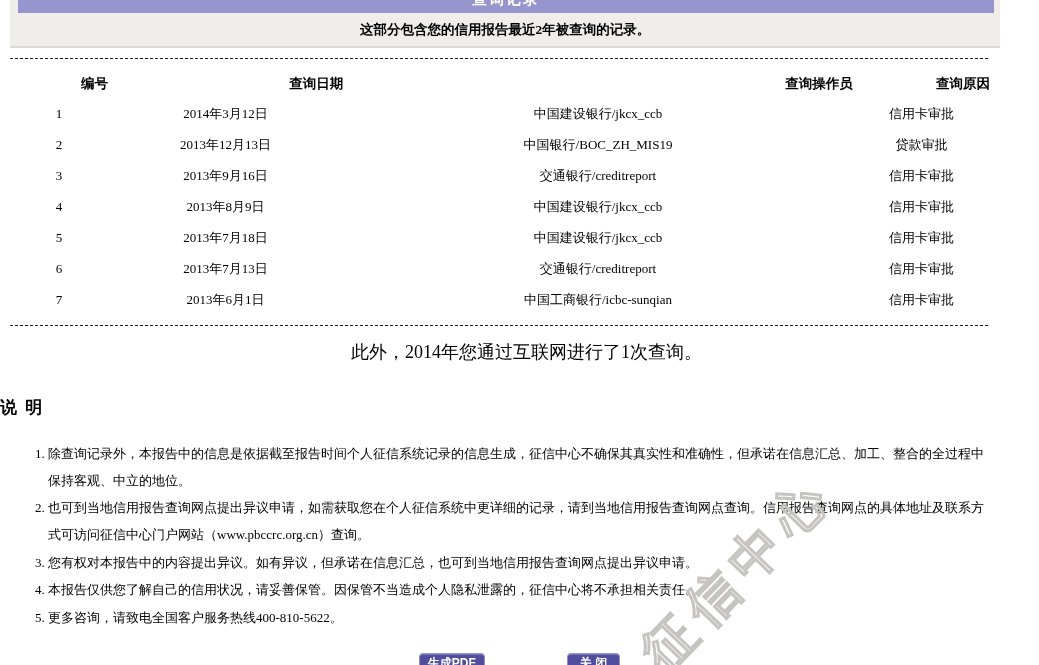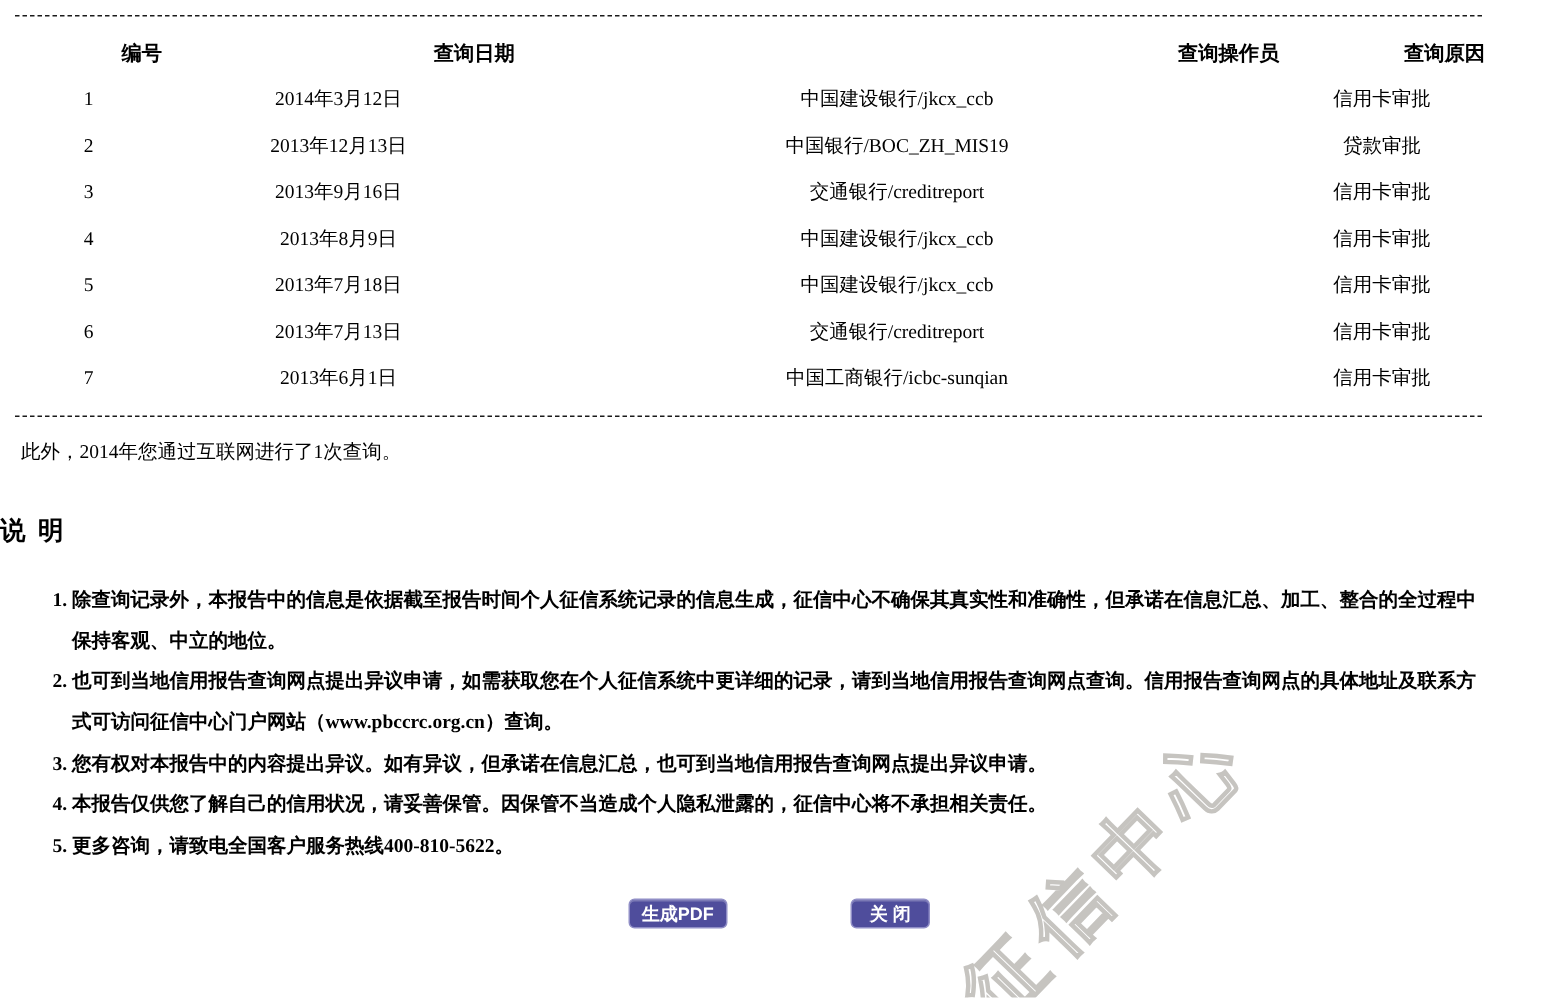--- a/index.html
+++ b/index.html
@@ -76,39 +76,39 @@
     white-space: nowrap;
   }
   col.c-no     { width: 10%; }
   col.c-date   { width: 24%; }
   col.c-op     { width: 52%; }
   col.c-reason { width: 14%; }
 
   
   .internet-note {
     margin: 14px 0 0 14px;
-    font-size: 13px;
+    font-size: 18px;
+    text-align: center;
   }
 
   
   .notes-heading {
     margin-top: 32px;
     font-size: 17px;
     font-weight: bold;
     letter-spacing: 2px;
   }
   ol.notes-list {
     margin: 22px 44px 0 0;
     padding-left: 48px;
     font-size: 13px;
   }
   ol.notes-list li {
     line-height: 2.05;
     margin-bottom: 1px;
-    font-weight: bold;
   }
 
   
   .buttons {
     margin-top: 22px;
     display: flex;
     justify-content: center;
     gap: 82px;
   }
   .btn {
@@ -143,20 +143,26 @@
     pointer-events: none;
     user-select: none;
     white-space: nowrap;
   }
 </style>
 </head>
 <body>
 
 <div class="report">
 
+  <div class="panel">
+    <div class="title-bar">
+      <span>查询记录</span>
+    </div>
+    <div class="subtitle-bar">这部分包含您的信用报告最近2年被查询的记录。</div>
+  </div>
 
   <div class="dashed first"></div>
 
   <table class="query-table">
     <colgroup>
       <col class="c-no">
         <col class="c-date">
         <col class="c-op">
         <col class="c-reason">
     </colgroup>

